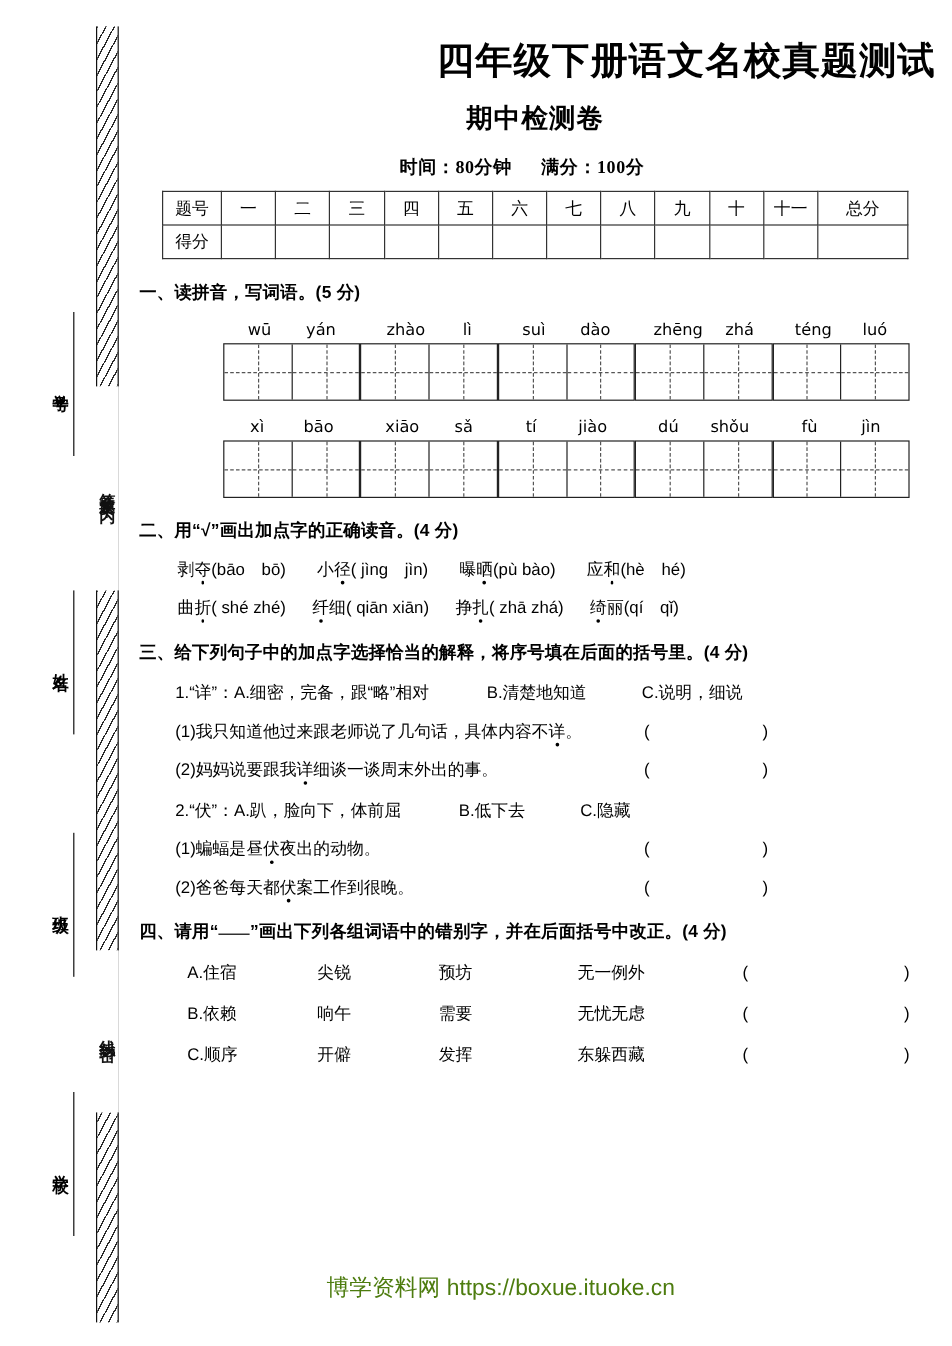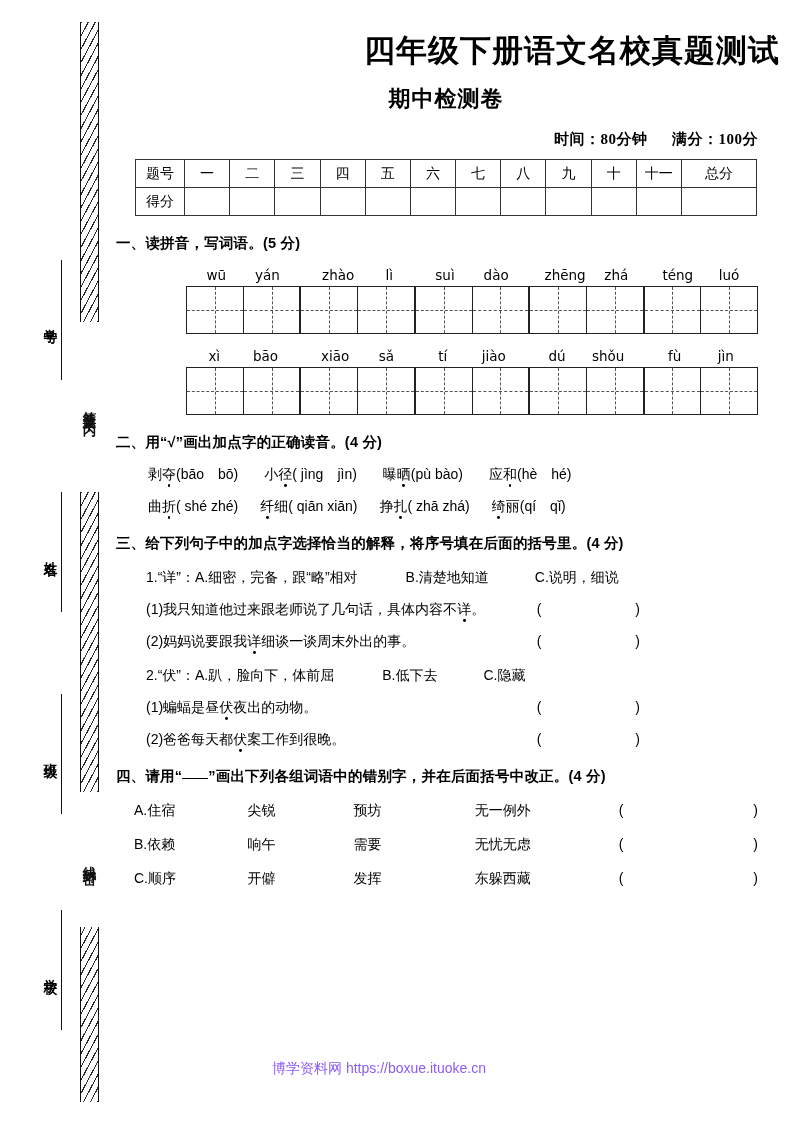--- a/index.html
+++ b/index.html
@@ -106,21 +106,21 @@
     font-family: "Liberation Serif", "DejaVu Serif", serif;
   }
   .title-sub {
     text-align: center;
     font-size: 22px;
     font-weight: 700;
     letter-spacing: 1px;
     margin-top: 12px;
   }
   .meta-line {
-    text-align: right;
+    text-align: center;
     font-size: 15px;
     font-weight: 700;
     margin-top: 16px;
     padding-right: 22px;
     letter-spacing: 0.5px;
   }
   .meta-line .gap { display: inline-block; width: 16px; }
 
   
   table.score-table {
@@ -254,38 +254,38 @@
     margin-left: auto;
     margin-right: 118px;
     letter-spacing: 22px;
   }
 
   
   .word-row {
     display: flex;
     font-size: 14px;
     font-family: "Liberation Sans", "DejaVu Sans", sans-serif;
-    margin: 16px 0 0 22px;
+    margin: 16px 0 0 44px;
     white-space: nowrap;
     align-items: baseline;
   }
   .word-row .w { }
   .word-row .w1 { width: 120px; }
   .word-row .w2 { width: 112px; }
   .word-row .w3 { width: 128px; }
   .word-row .w4 { width: 152px; }
   .word-row .paren { letter-spacing: 22px; }
 
   
   #watermark {
     position: absolute;
     left: 272px;
     top: 1060px;
-    font-size: 14px;
-    color: #8b5cf6;
+    font-size: 19px;
+    color: #4d7c0f;
     font-family: "Liberation Sans", "DejaVu Sans", sans-serif;
     white-space: nowrap;
     pointer-events: none;
   }
 </style>
 </head>
 <body>
 
 <div id="seal-strip">
   <div class="seal-rail outer"></div>

